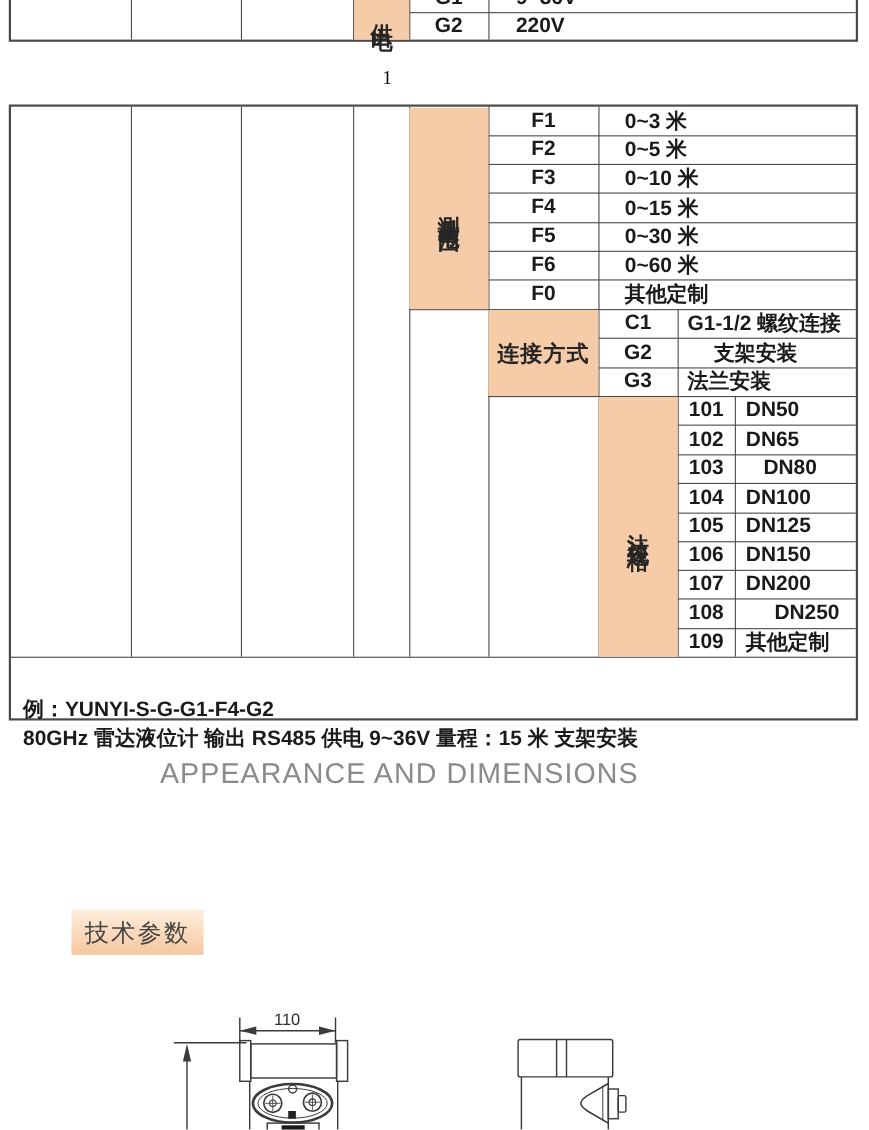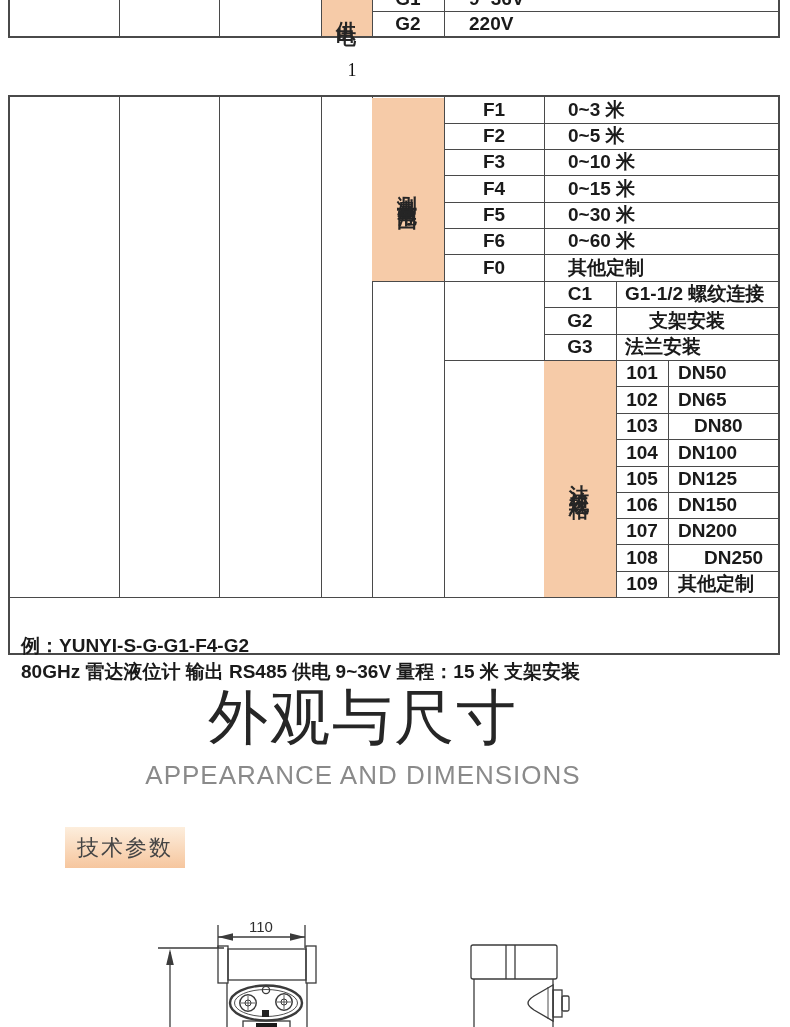--- a/index.html
+++ b/index.html
@@ -91,20 +91,21 @@
     <div class="cell code" style="left: 434px; top: 52px; width: 100px; height: 26px;">F3</div>
     <div class="cell" style="left: 534px; top: 52px; width: 234px; height: 26px; padding-left: 24px;">0~10 米</div>
     <div class="cell code" style="left: 434px; top: 78px; width: 100px; height: 27px;">F4</div>
     <div class="cell" style="left: 534px; top: 78px; width: 234px; height: 27px; padding-left: 24px;">0~15 米</div>
     <div class="cell code" style="left: 434px; top: 105px; width: 100px; height: 26px;">F5</div>
     <div class="cell" style="left: 534px; top: 105px; width: 234px; height: 26px; padding-left: 24px;">0~30 米</div>
     <div class="cell code" style="left: 434px; top: 131px; width: 100px; height: 26px; text-align: right;">F6</div>
     <div class="cell" style="left: 534px; top: 131px; width: 234px; height: 26px; padding-left: 24px;">0~60 米</div>
     <div class="cell code" style="left: 434px; top: 157px; width: 100px; height: 27px;">F0</div>
     <div class="cell" style="left: 534px; top: 157px; width: 234px; height: 27px; padding-left: 24px;">其他定制</div>
+    <div class="plabel" style="left: 434px; top: 185px; width: 100px; height: 78px; background: rgb(246, 203, 168);">连接方式</div>
     <div class="cell code" style="left: 534px; top: 184px; width: 72px; height: 26px;">C1</div>
     <div class="cell" style="left: 606px; top: 184px; width: 162px; height: 26px; padding-left: 9px;">G1-1/2 螺纹连接</div>
     <div class="cell code" style="left: 534px; top: 210px; width: 72px; height: 27px;">G2</div>
     <div class="cell" style="left: 638px; top: 210px; width: 162px; height: 27px; padding-left: 1px;">支架安装</div>
     <div class="cell code" style="left: 534px; top: 237px; width: 72px; height: 26px;">G3</div>
     <div class="cell" style="left: 606px; top: 237px; width: 162px; height: 26px; padding-left: 9px;">法兰安装</div>
     <div class="plabel vert" style="left: 534px; top: 264px; width: 72px; height: 236px; background: rgb(246, 203, 168);">法兰规格</div>
     <div class="cell code" style="left: 606px; top: 263px; width: 52px; height: 26px;">101</div>
     <div class="cell" style="left: 658px; top: 263px; width: 110px; height: 26px; padding-left: 10px;">DN50</div>
     <div class="cell code" style="left: 606px; top: 289px; width: 52px; height: 27px;">102</div>
@@ -119,21 +120,20 @@
     <div class="cell" style="left: 658px; top: 395px; width: 110px; height: 26px; padding-left: 10px;">DN150</div>
     <div class="cell code" style="left: 606px; top: 421px; width: 52px; height: 26px;">107</div>
     <div class="cell" style="left: 658px; top: 421px; width: 110px; height: 26px; padding-left: 10px;">DN200</div>
     <div class="cell code" style="left: 606px; top: 447px; width: 52px; height: 27px;">108</div>
     <div class="cell" style="left: 684px; top: 447px; width: 110px; height: 27px; padding-left: 10px;">DN250</div>
     <div class="cell code" style="left: 606px; top: 474px; width: 52px; height: 26px;">109</div>
     <div class="cell" style="left: 658px; top: 474px; width: 110px; height: 26px; padding-left: 10px;">其他定制</div>
   </div>
 
 <div class="heading">
-  <div class="title">外观与尺寸</div>
   <div class="subtitle">APPEARANCE AND DIMENSIONS</div>
 </div>
 
 <div class="badge">技术参数</div>
 
 <svg style="left:0;top:890px" width="790" height="137" viewBox="0 0 790 137" fill="none" stroke="#3b3b3b" stroke-width="1.3">
 
   <g>
 
     <line x1="218" y1="35" x2="218" y2="58"></line>

